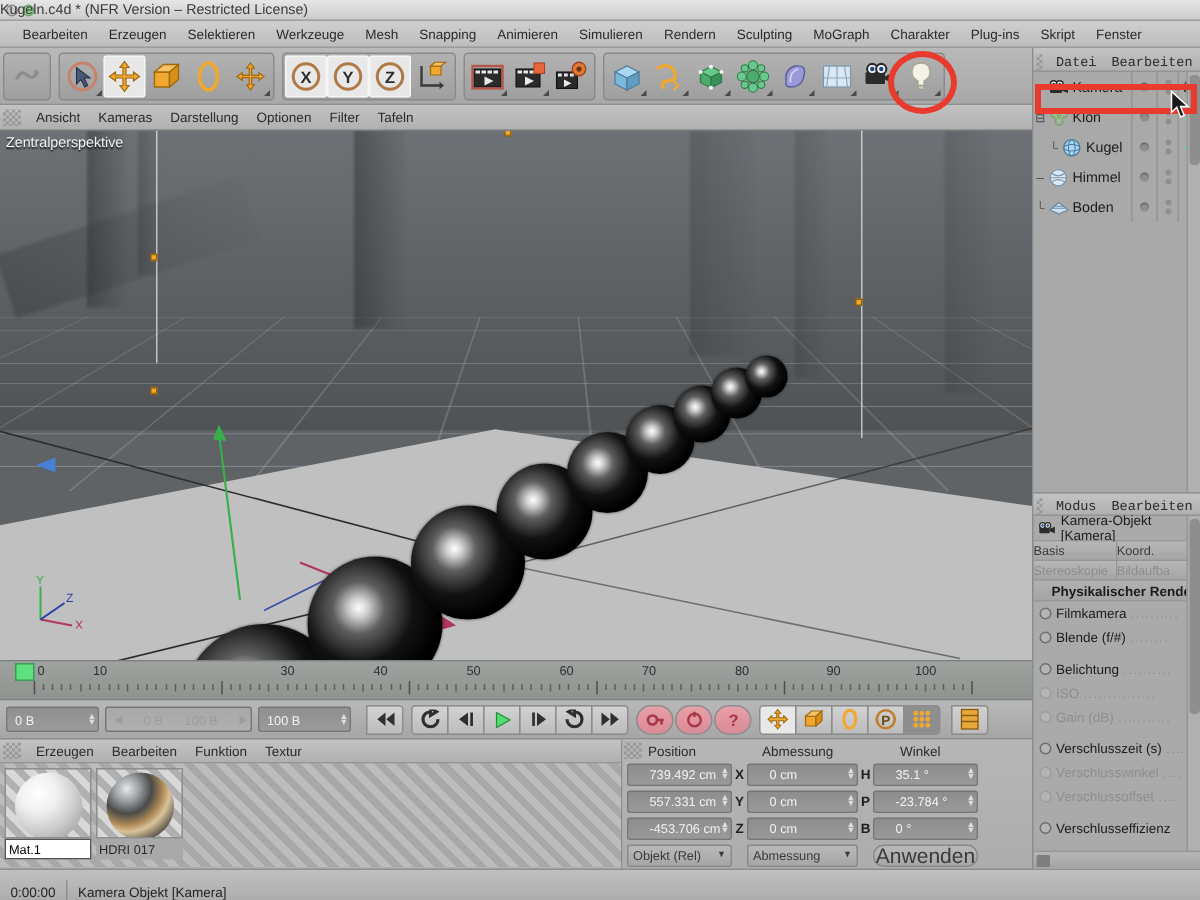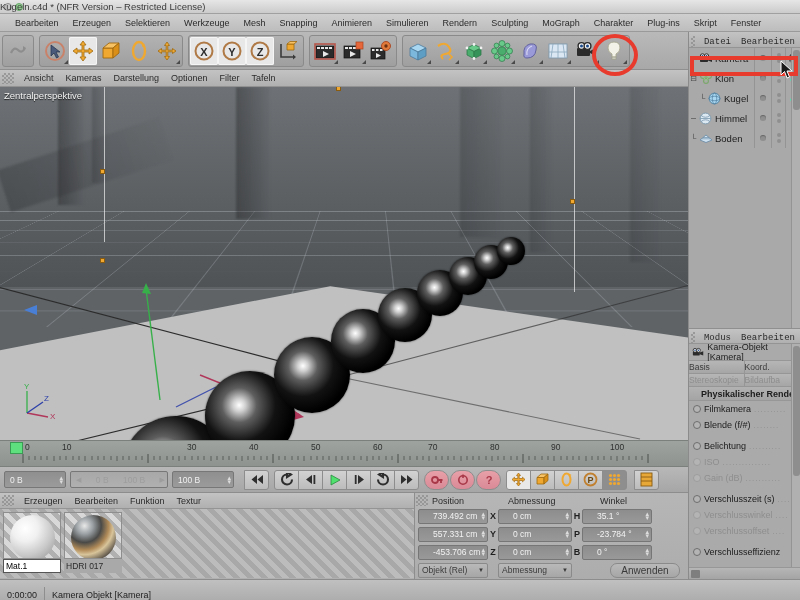--- a/index.html
+++ b/index.html
@@ -205,21 +205,21 @@
   .cfield {
     height:15px; background:linear-gradient(#8d8d8d,#999);
     border:1px solid #767676; border-radius:2px;
     display:flex; align-items:center; justify-content:space-between;
     padding:0 2px 0 14px; font-size:8.5px; color:#f2f2f2;
   }
   .cbtn {
     height:15px; background:linear-gradient(#b9b9b9,#a6a6a6);
     border:1px solid #8a8a8a; border-radius:7px;
     display:flex; align-items:center; justify-content:center;
-    font-size:10px; color:#3a3a3a; cursor:pointer;margin-left:28px;
+    font-size:14px; color:#3a3a3a; cursor:pointer;
   }
   .cdrop {
     height:15px; background:linear-gradient(#b9b9b9,#a6a6a6);
     border:1px solid #8a8a8a; border-radius:2px;
     display:flex; align-items:center; justify-content:space-between;
     padding:0 3px; font-size:8.5px; color:#3a3a3a; cursor:pointer;
   }
 
   
   .statusbar {

